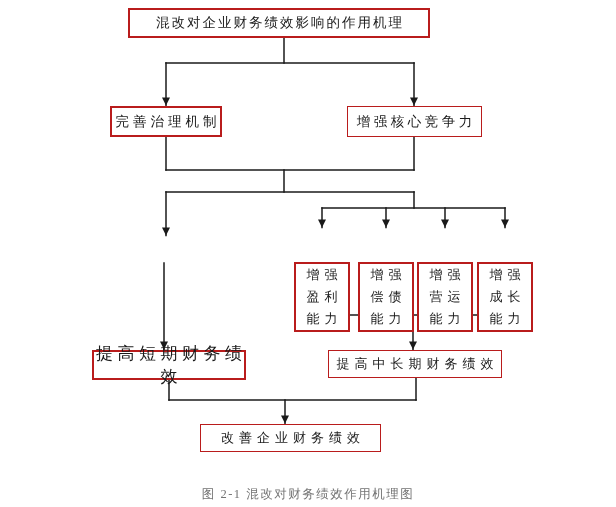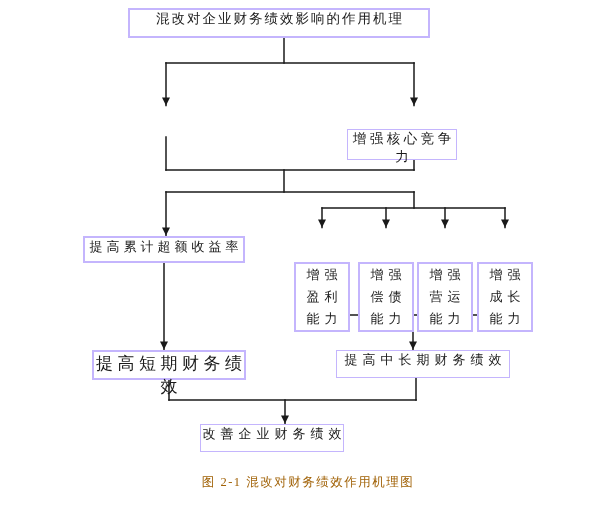--- a/index.html
+++ b/index.html
@@ -16,53 +16,54 @@
     position: absolute;
     left: 0; top: 0;
     width: 616px; height: 507px;
   }
   svg.connectors line { stroke: #1a1a1a; stroke-width: 1.5; stroke-linecap: square; }
   svg.connectors .arw-head { fill: #1a1a1a; }
   .node {
     position: absolute;
     box-sizing: border-box;
     background: #ffffff;
-    border: 2px solid #c4b5fd;
+    border: 2px solid #b91c1c;
     display: flex;
+    align-items: center;
     justify-content: center;
     text-align: center;
     font-size: 13.5px;
   }
   .node span {
     white-space: pre-line;
     letter-spacing: var(--ls, 3px);
     margin-right: calc(-1 * var(--ls, 3px));
   }
   .node.thin { border-width: 1.3px; }
   #n-root        { left: 128px; top: 8px;   width: 302px; height: 30px; --ls: 2px; }
   #n-governance  { left: 110px; top: 106px; width: 112px; height: 31px; --ls: 4px; }
-  #n-competitive { left: 347px; top: 106px; width: 110px; height: 31px; margin-top: 23px; --ls: 3.5px; }
+  #n-competitive { left: 347px; top: 106px; width: 135px; height: 31px; --ls: 3.5px; }
   #n-cumulative  { left: 83px;  top: 236px; width: 162px; height: 27px; --ls: 4px; font-size: 13px; }
   .ability       { top: 228px; width: 56px; height: 70px; --ls: 5px; font-size: 13px; margin-top: 34px; }
   .ability span  { line-height: 22px; }
   #n-profit   { left: 294px; }
   #n-solvency { left: 358px; }
   #n-operate  { left: 417px; }
   #n-growth   { left: 477px; }
   #n-short    { left: 92px;  top: 350px; width: 154px; height: 30px; --ls: 4.5px; font-size: 17px; }
-  #n-midlong  { left: 336px; top: 350px; width: 174px; height: 28px; --ls: 5px;  font-size: 13px; }
-  #n-overall  { left: 200px; top: 424px; width: 144px; height: 28px; --ls: 5px;  font-size: 13px; }
+  #n-midlong  { left: 328px; top: 350px; width: 174px; height: 28px; --ls: 5px;  font-size: 13px; }
+  #n-overall  { left: 200px; top: 424px; width: 181px; height: 28px; --ls: 5px;  font-size: 13px; }
   .caption {
     position: absolute;
-    left: 0; top: 474px;
+    left: 0; top: 486px;
     width: 616px;
     text-align: center;
     font-size: 12.5px;
     letter-spacing: 1.5px;
-    color: #a16207;
+    color: #737373;
   }
   .watermark {
     position: absolute;
     right: 3px; top: 471px;
     text-align: right;
     font-family: "Liberation Sans", sans-serif;
     line-height: 1.1;
   }
   .wm-name {
     display: block;
@@ -122,28 +123,28 @@
     <line x1="169" y1="379" x2="169" y2="400"></line>
     <line x1="416" y1="378" x2="416" y2="400"></line>
     <line x1="169" y1="400" x2="416" y2="400"></line>
     <line x1="285" y1="400" x2="285" y2="423.5" marker-end="url(#arw)"></line>
   </svg>
 
   <div class="node" id="n-root">
     <span>混改对企业财务绩效影响的作用机理</span>
   </div>
 
+  <div class="node" id="n-governance">
+    <span>完善治理机制</span>
+  </div>
 
   <div class="node thin" id="n-competitive">
     <span>增强核心竞争力</span>
   </div>
 
-  <div class="node" id="n-cumulative">
-    <span>提高累计超额收益率</span>
-  </div>
 
   <div class="node ability" id="n-profit">
     <span>增强
 盈利
 能力</span>
   </div>
 
   <div class="node ability" id="n-solvency">
     <span>增强
 偿债

